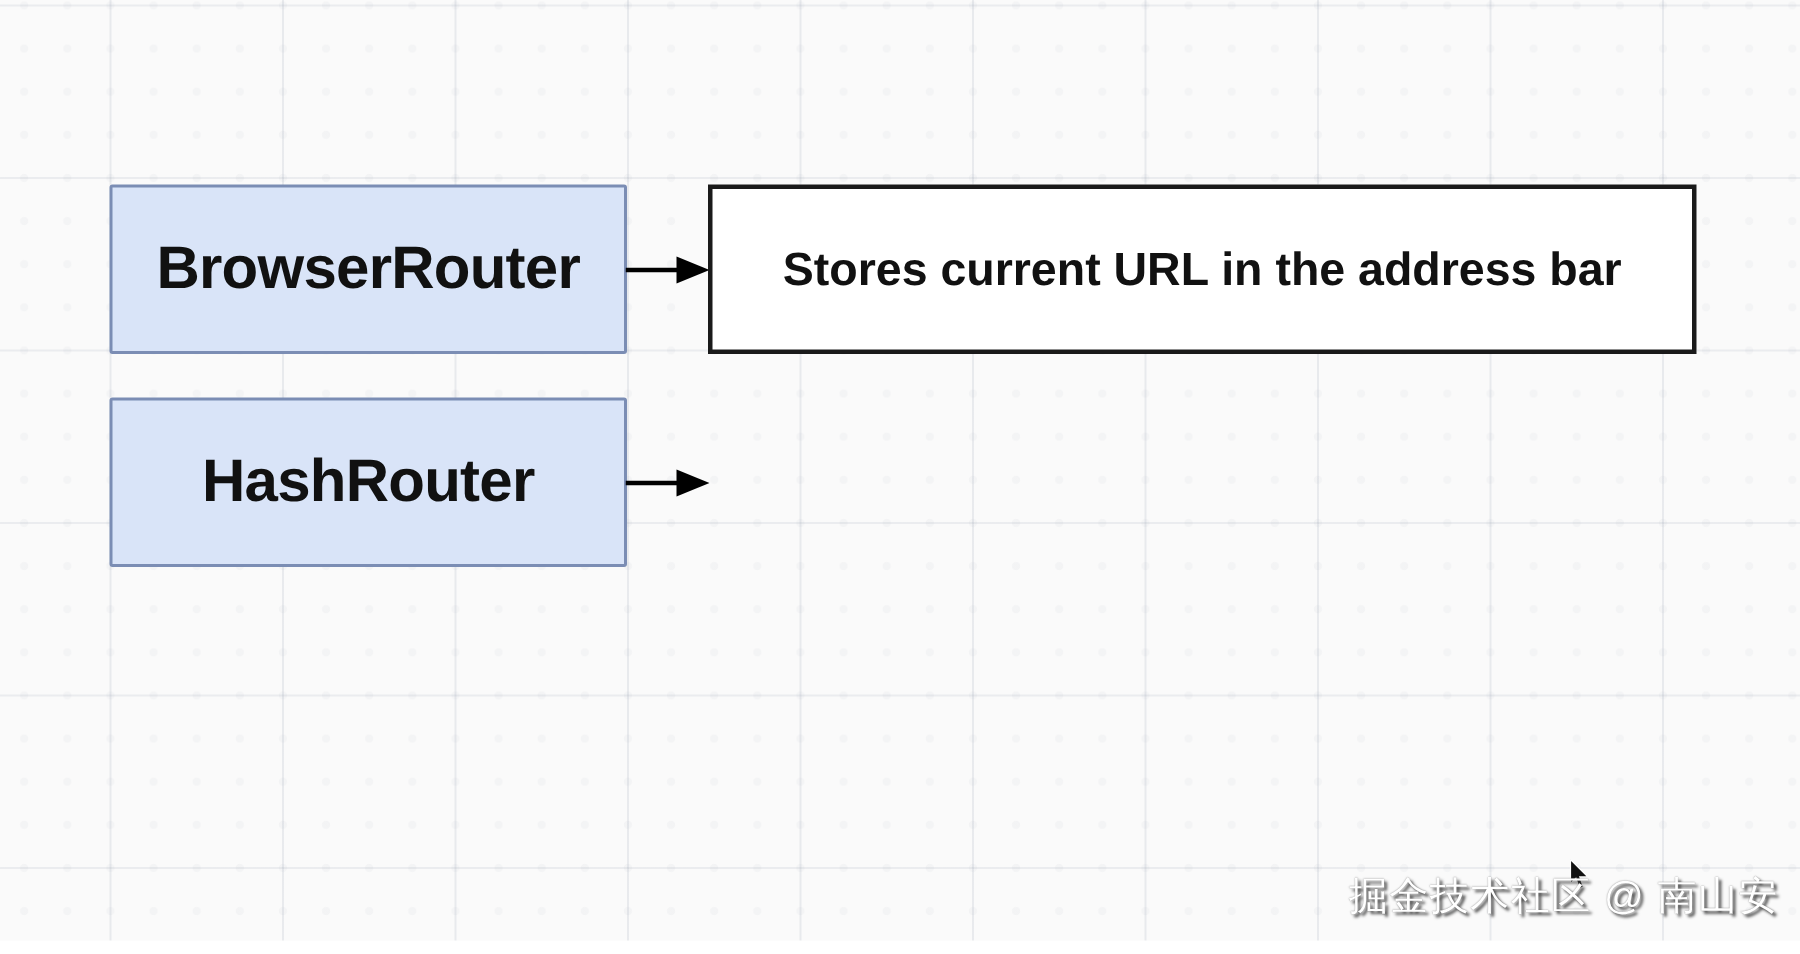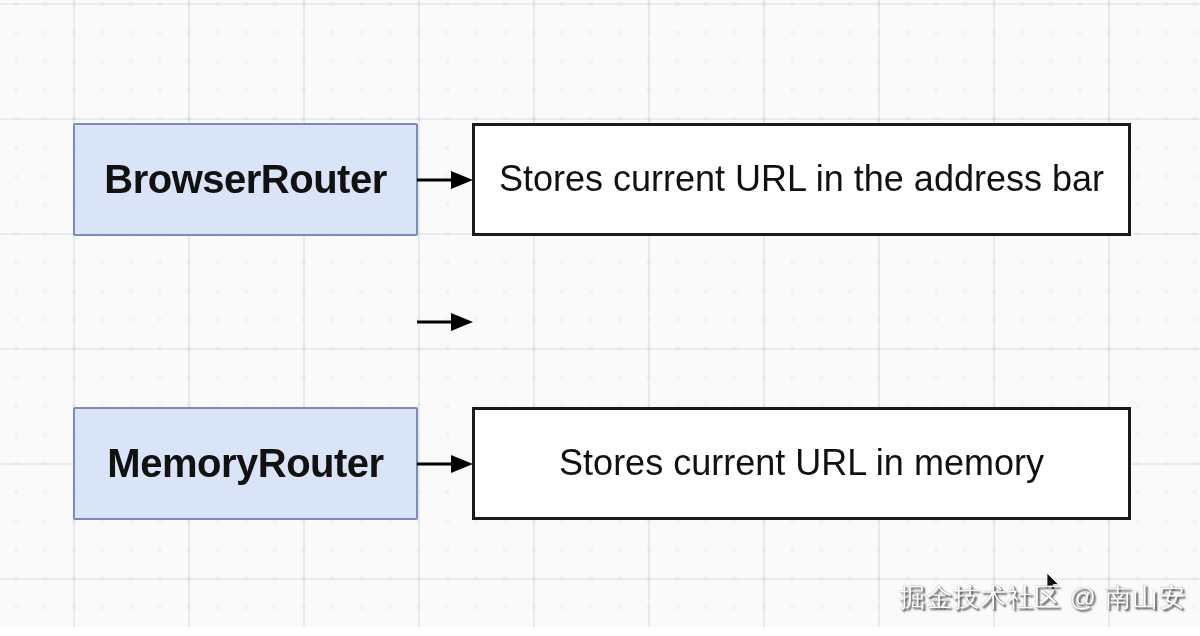--- a/index.html
+++ b/index.html
@@ -67,24 +67,25 @@
     height: 113px;
     box-sizing: border-box;
     background: var(--desc-fill, #ffffff);
     border: 3px solid var(--desc-border, #1a1a1a);
     display: flex;
     align-items: center;
     justify-content: center;
     text-align: center;
   }
   .desc-label {
-    font-size: 36px;
+    font-size: 31px;
     line-height: 1.28;
     color: var(--text, #111111);
     padding: 0 10px;
+    font-weight: bold;
   }
   .watermark {
     position: absolute;
     right: 14px;
     bottom: 12px;
     font-size: 26px;
     color: var(--wm, #ffffff);
     text-shadow: 2px 2px 2px rgba(70,70,70,0.95), 0 0 1px rgba(90,90,90,0.8);
     white-space: nowrap;
     letter-spacing: 1px;
@@ -110,38 +111,29 @@
     <svg class="arrow" viewBox="0 0 56 24">
       <line x1="0" y1="12" x2="38" y2="12" stroke="#000" stroke-width="3"></line>
       <polygon points="34,3 56,12 34,21" fill="#000"></polygon>
     </svg>
     <div class="desc-box">
       <span class="desc-label">Stores current URL in the address bar</span>
     </div>
   </div>
 
   <div class="row row-2">
+    <div class="node-box">
+      <span class="node-label">HashRouter</span>
+    </div>
     <svg class="arrow" viewBox="0 0 56 24">
       <line x1="0" y1="12" x2="38" y2="12" stroke="#000" stroke-width="3"></line>
       <polygon points="34,3 56,12 34,21" fill="#000"></polygon>
     </svg>
   </div>
 
-  <div class="row row-3">
-    <div class="node-box">
-      <span class="node-label">MemoryRouter</span>
-    </div>
-    <svg class="arrow" viewBox="0 0 56 24">
-      <line x1="0" y1="12" x2="38" y2="12" stroke="#000" stroke-width="3"></line>
-      <polygon points="34,3 56,12 34,21" fill="#000"></polygon>
-    </svg>
-    <div class="desc-box">
-      <span class="desc-label">Stores current URL in memory</span>
-    </div>
-  </div>
 
   <svg class="cursor" viewBox="0 0 14 21">
     <polygon points="1,0 1,16 4.6,12.6 7,19.5 9.6,18.4 7.2,11.6 12.5,11.6" fill="#111" stroke="#fff" stroke-width="0.8"></polygon>
   </svg>
 
   <div class="watermark">掘金技术社区 @ 南山安</div>
 
 </div>
 
 </body></html>

